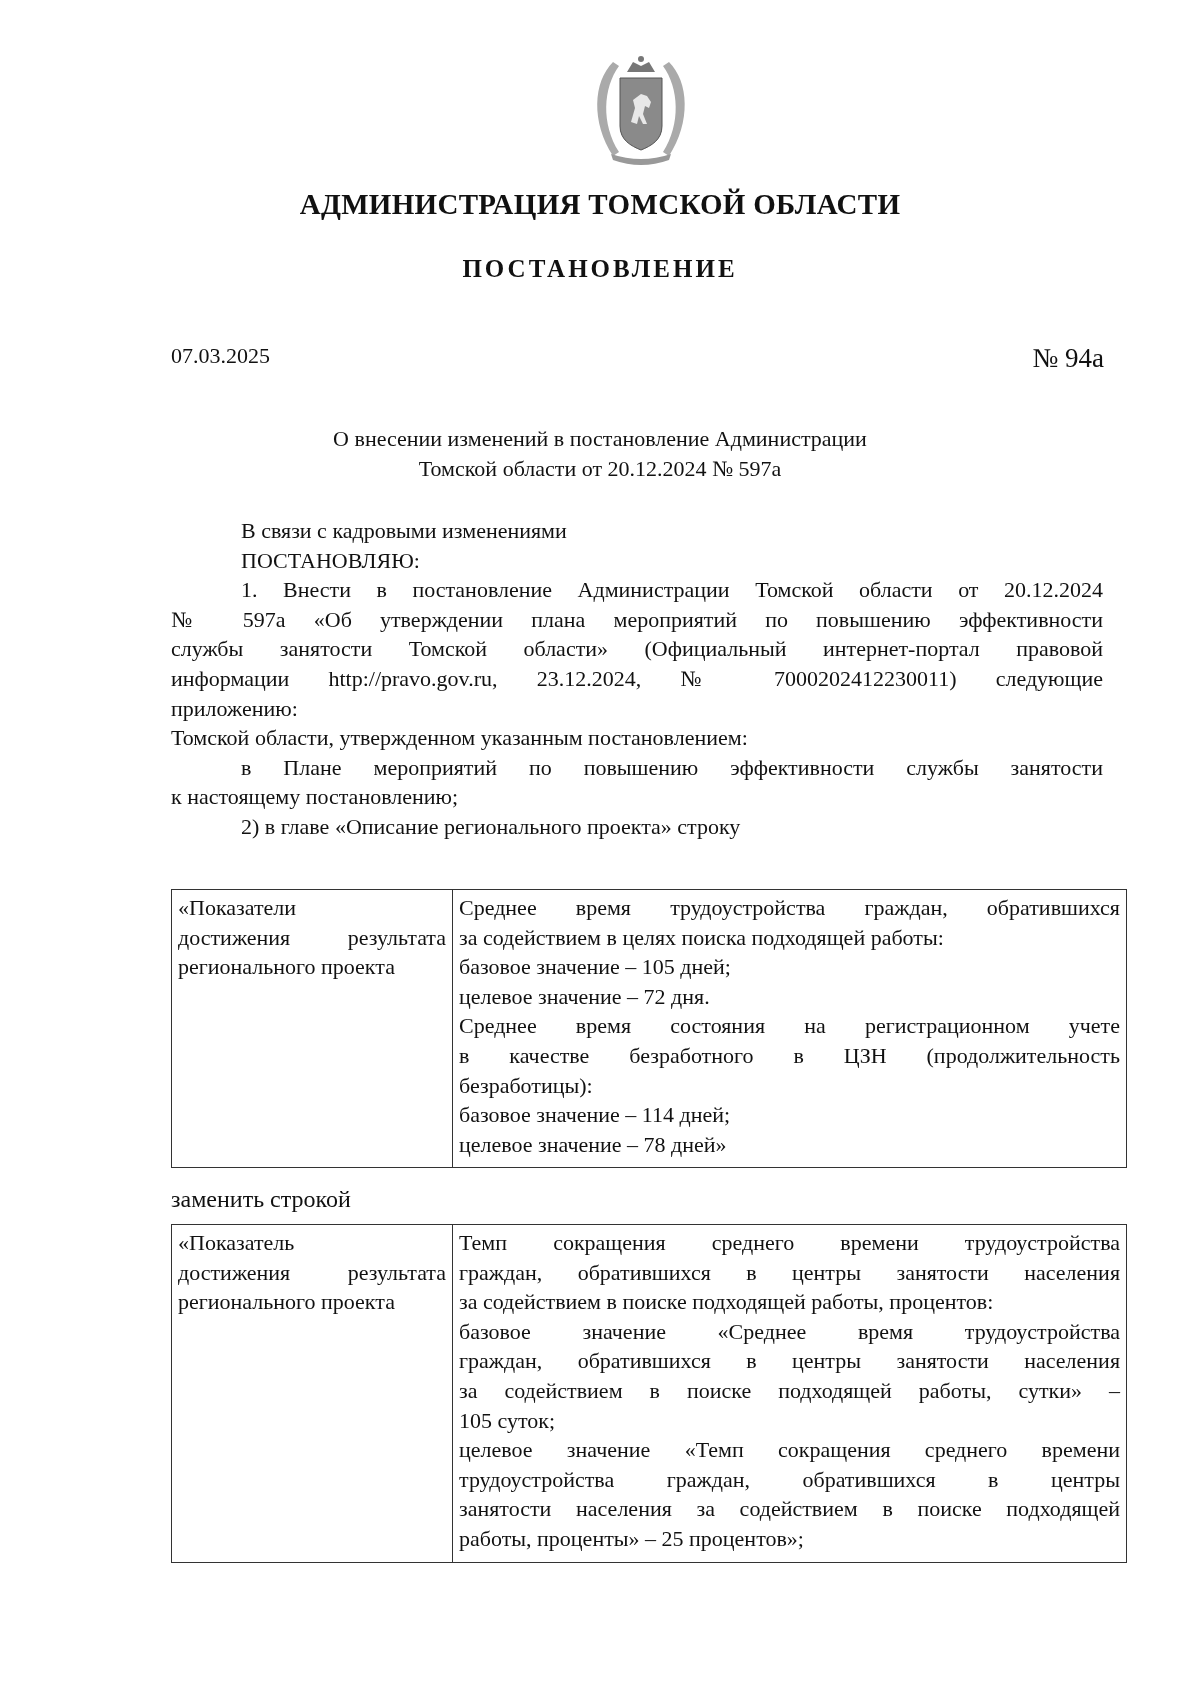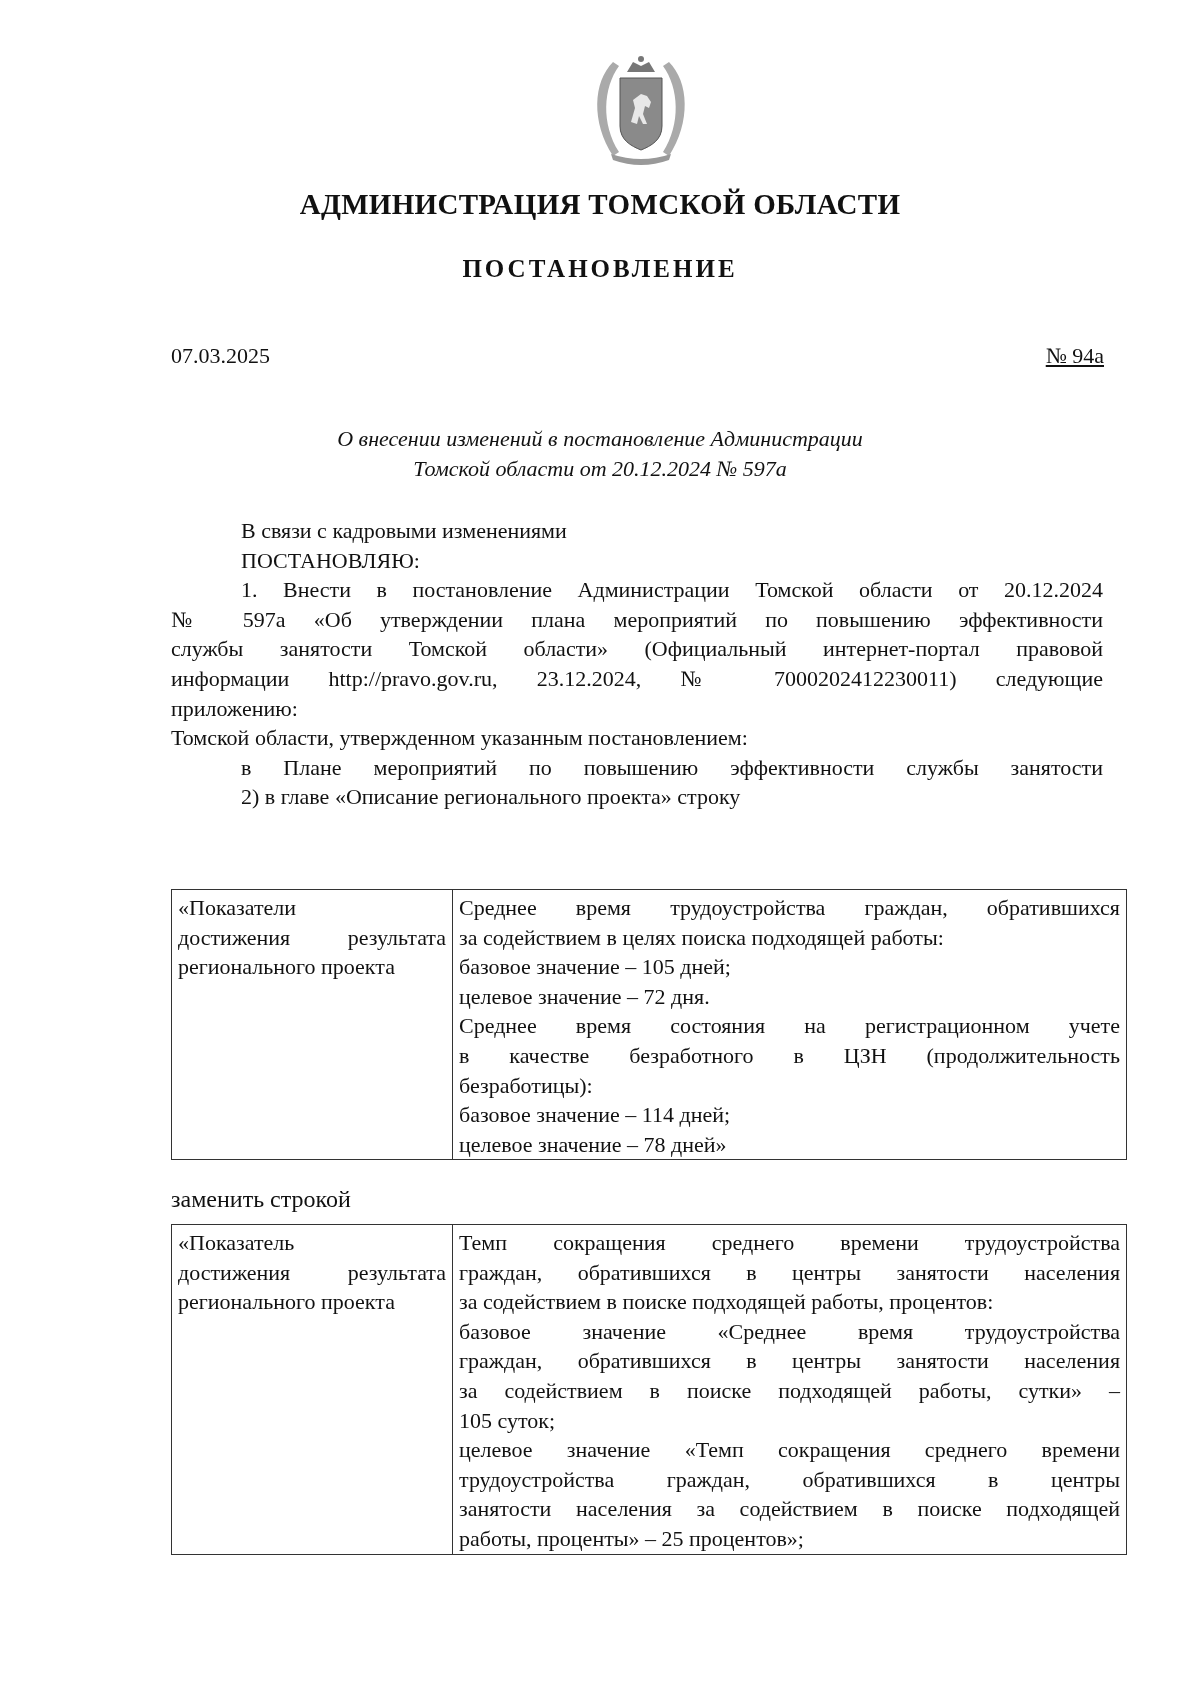--- a/index.html
+++ b/index.html
@@ -8,33 +8,33 @@
   .page { position: absolute; left: 0; top: 0; width: 1200px; height: 1698px; }
 
   .emblem { position: absolute; left: 583px; top: 52px; width: 116px; height: 118px; }
 
   .org-title { position: absolute; left: 0; width: 1200px; top: 188px; text-align: center;
                font-size: 29px; font-weight: bold; letter-spacing: 0.3px; }
   .doc-type { position: absolute; left: 0; width: 1200px; top: 255px; text-align: center;
               font-size: 25px; font-weight: bold; letter-spacing: 3px; }
 
   .doc-date { position: absolute; left: 171px; top: 343px; font-size: 22px; }
-  .doc-number { position: absolute; right: 96px; top: 343px; font-size: 22px; text-decoration: underline; }
+  .doc-number { position: absolute; right: 96px; top: 343px; font-size: 27px; }
 
   .subject { position: absolute; left: 0; width: 1200px; top: 424px; text-align: center;
-             font-size: 22px; line-height: 30px; font-style: italic; }
+             font-size: 22px; line-height: 30px; }
 
   .body-text { position: absolute; left: 171px; width: 932px; font-size: 22px; line-height: 29.6px; }
   .p { margin: 0; text-align: justify; text-align-last: left; }
   .indent { text-indent: 70px; }
   .just-full { text-align-last: justify; }
 
   table.doc-table { position: absolute; left: 171px; width: 956px; border-collapse: collapse;
                     font-size: 22px; line-height: 29.6px; }
-  table.doc-table td { border: 1.5px solid #333; vertical-align: top; padding: 3px 6px 0 6px; }
+  table.doc-table td { border: 1.5px solid #333; vertical-align: top; padding: 3px 6px 8px 6px; }
   table.doc-table td.c1 { width: 268px; }
   .cell-line { display: block; text-align: justify; text-align-last: left; }
   .cell-line.full { text-align-last: justify; }
 
   .replace-label { position: absolute; left: 171px; top: 1186px; font-size: 24px; }
 </style>
 </head>
 <body>
 
 <div class="page">
@@ -74,20 +74,21 @@
       <p class="p just-full">№ 597а «Об утверждении плана мероприятий по повышению эффективности</p>
       <p class="p just-full">службы занятости Томской области» (Официальный интернет-портал правовой</p>
       <p class="p just-full">информации http://pravo.gov.ru, 23.12.2024, № 7000202412230011) следующие</p>
       <p class="p">приложению:</p>
     </div>
     <div>
       <p class="p">Томской области, утвержденном указанным постановлением:</p>
       <p class="p indent just-full">в Плане мероприятий по повышению эффективности службы занятости</p>
     </div>
     <div>
+      <p class="p">к настоящему постановлению;</p>
     </div>
     <p class="p indent">2) в главе «Описание регионального проекта» строку</p>
   </div>
 
   <table class="doc-table" style="top:889px;">
     <tbody>
         <tr>
       <td class="c1">
         <span class="cell-line">«Показатели</span>
         <span class="cell-line full">достижения результата</span>

